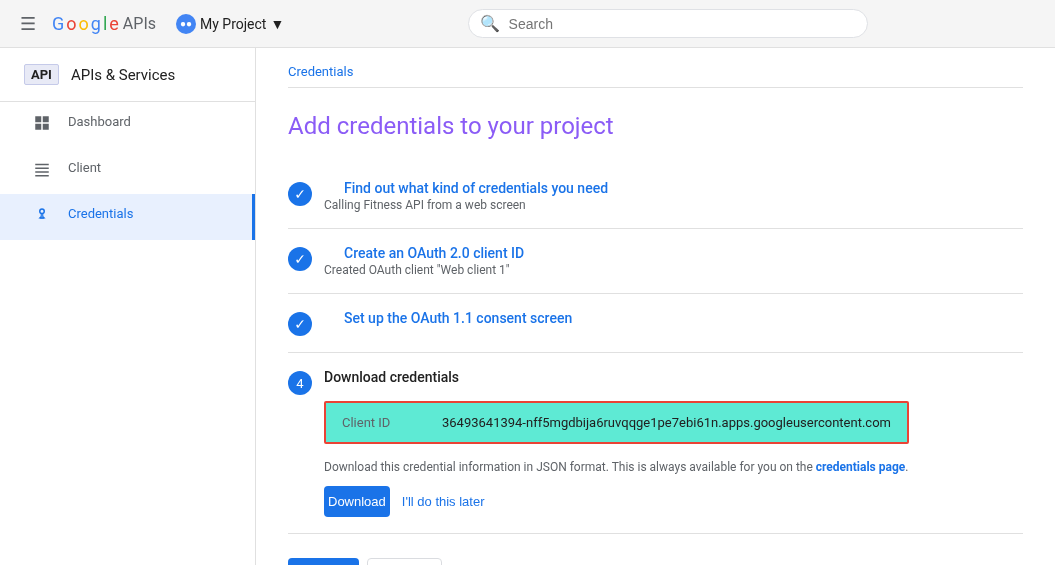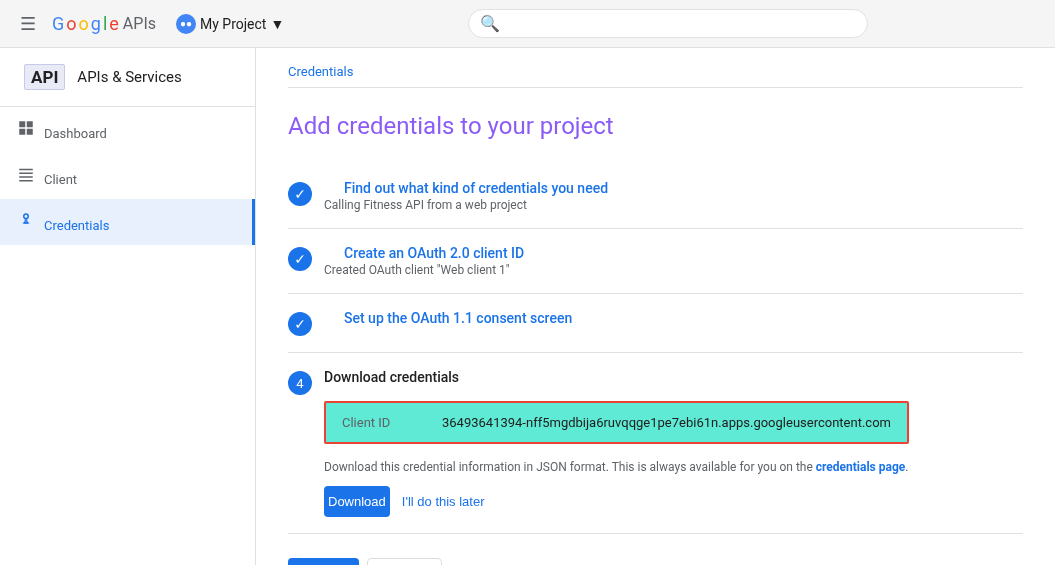--- a/index.html
+++ b/index.html
@@ -84,37 +84,37 @@
       flex-shrink: 0;
     }
     .sidebar-header {
       display: flex;
       align-items: center;
       gap: 12px;
       padding: 16px 24px;
       border-bottom: 1px solid #e0e0e0;
     }
     .sidebar-header-api {
-      font-size: 17px;
+      font-size: 13px;
       font-weight: 700;
       color: #212121;
       background: #e8eaf6;
       border: 1px solid #c5cae9;
       padding: 2px 6px;
       border-radius: 2px;
     }
     .sidebar-header-title {
       font-size: 15px;
       color: #212121;
     }
     .sidebar-item {
       display: flex;
-      align-items: flex-end;
-      gap: 8px;
-      padding: 12px 16px;
+      align-items: flex-start;
+      gap: 16px;
+      padding: 12px 32px;
       cursor: pointer;
       color: #5f6368;
       font-size: 13px;
     }
     .sidebar-item.active {
       background: #e8f0fe;
       color: #1a73e8;
       border-right: 3px solid #1a73e8;
     }
     .sidebar-item-icon {
@@ -280,20 +280,21 @@
       <span class="logo-apis">APIs</span>
   </div>
   <div class="nav-project">
     <div class="nav-project-dot">●●</div>
     <span>My Project</span>
     <span>▼</span>
   </div>
   <div class="nav-search">
     <div class="search-box">
       <span class="search-icon">🔍</span>
+      <input class="search-input" type="text" placeholder="Search" style="">
     </div>
   </div>
 </nav>
 
 <div class="layout">
 
   <aside class="sidebar">
     <div class="sidebar-header">
       <span class="sidebar-header-api">API</span>
       <span class="sidebar-header-title">APIs &amp; Services</span>
@@ -333,21 +334,21 @@
   </aside>
 
   <main class="main-content">
     <div class="breadcrumb">Credentials</div>
     <h1 class="page-title">Add credentials to your project</h1>
 
     <div class="step">
       <div class="step-check">✓</div>
       <div class="step-content">
         <div class="step-title">Find out what kind of credentials you need</div>
-        <div class="step-subtitle">Calling Fitness API from a web project</div>
+        <div class="step-subtitle">Calling Fitness API from a web screen</div>
       </div>
     </div>
 
     <div class="step">
       <div class="step-check">✓</div>
       <div class="step-content">
         <div class="step-title">Create an OAuth 2.0 client ID</div>
         <div class="step-subtitle">Created OAuth client "Web client 1"</div>
       </div>
     </div>

